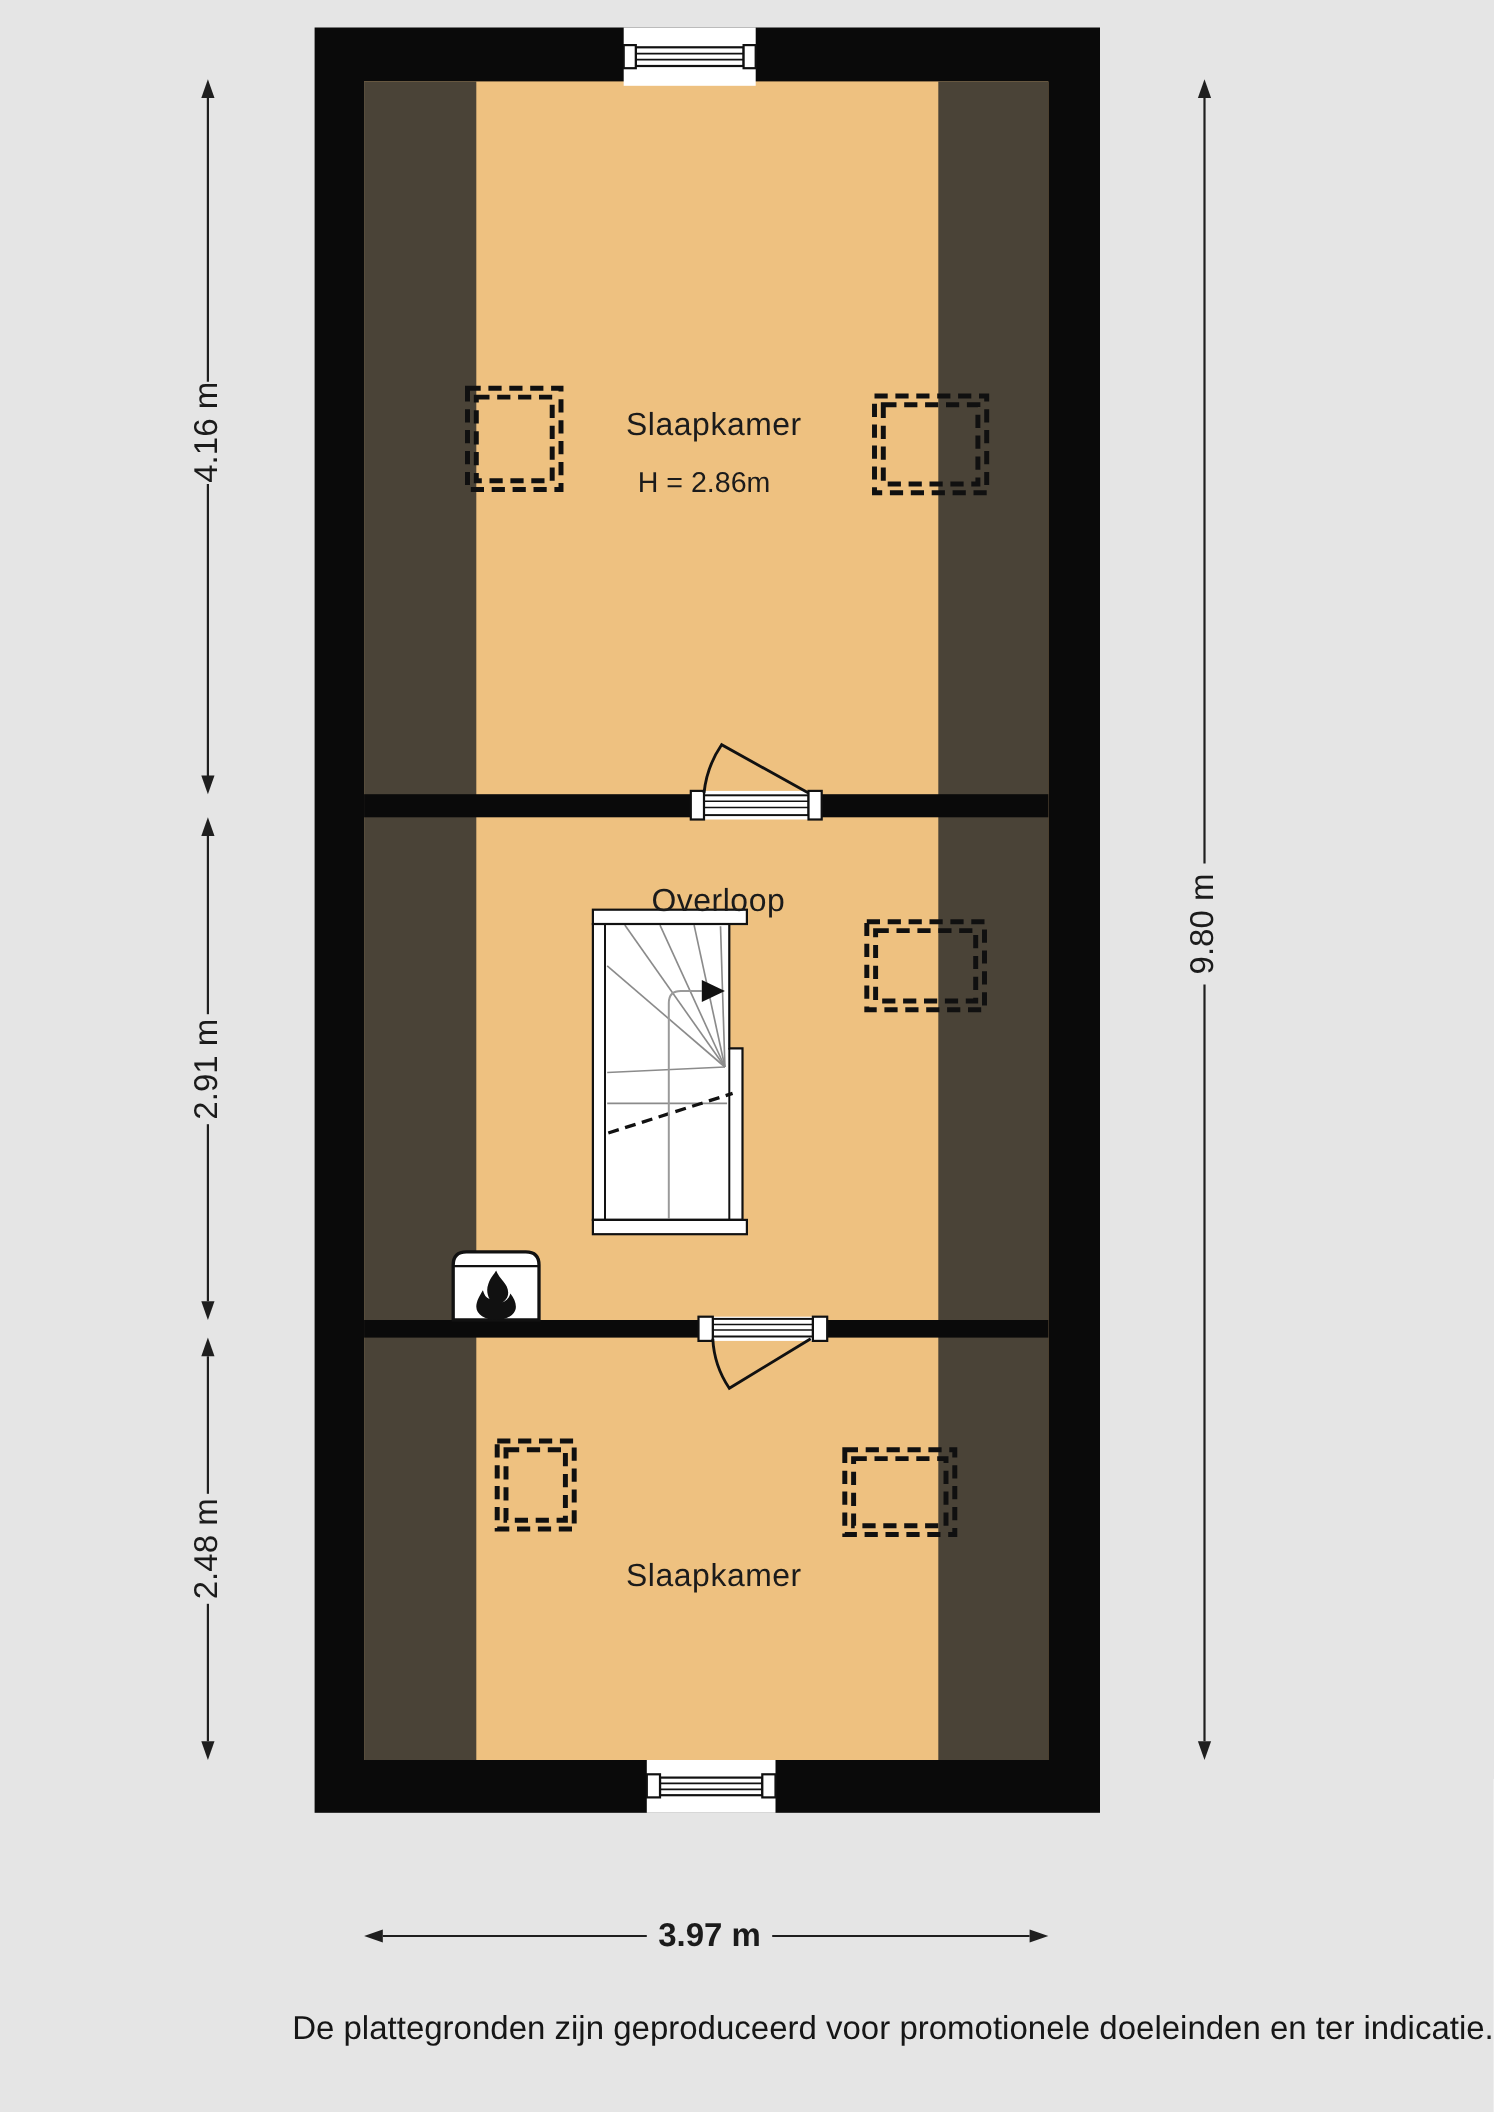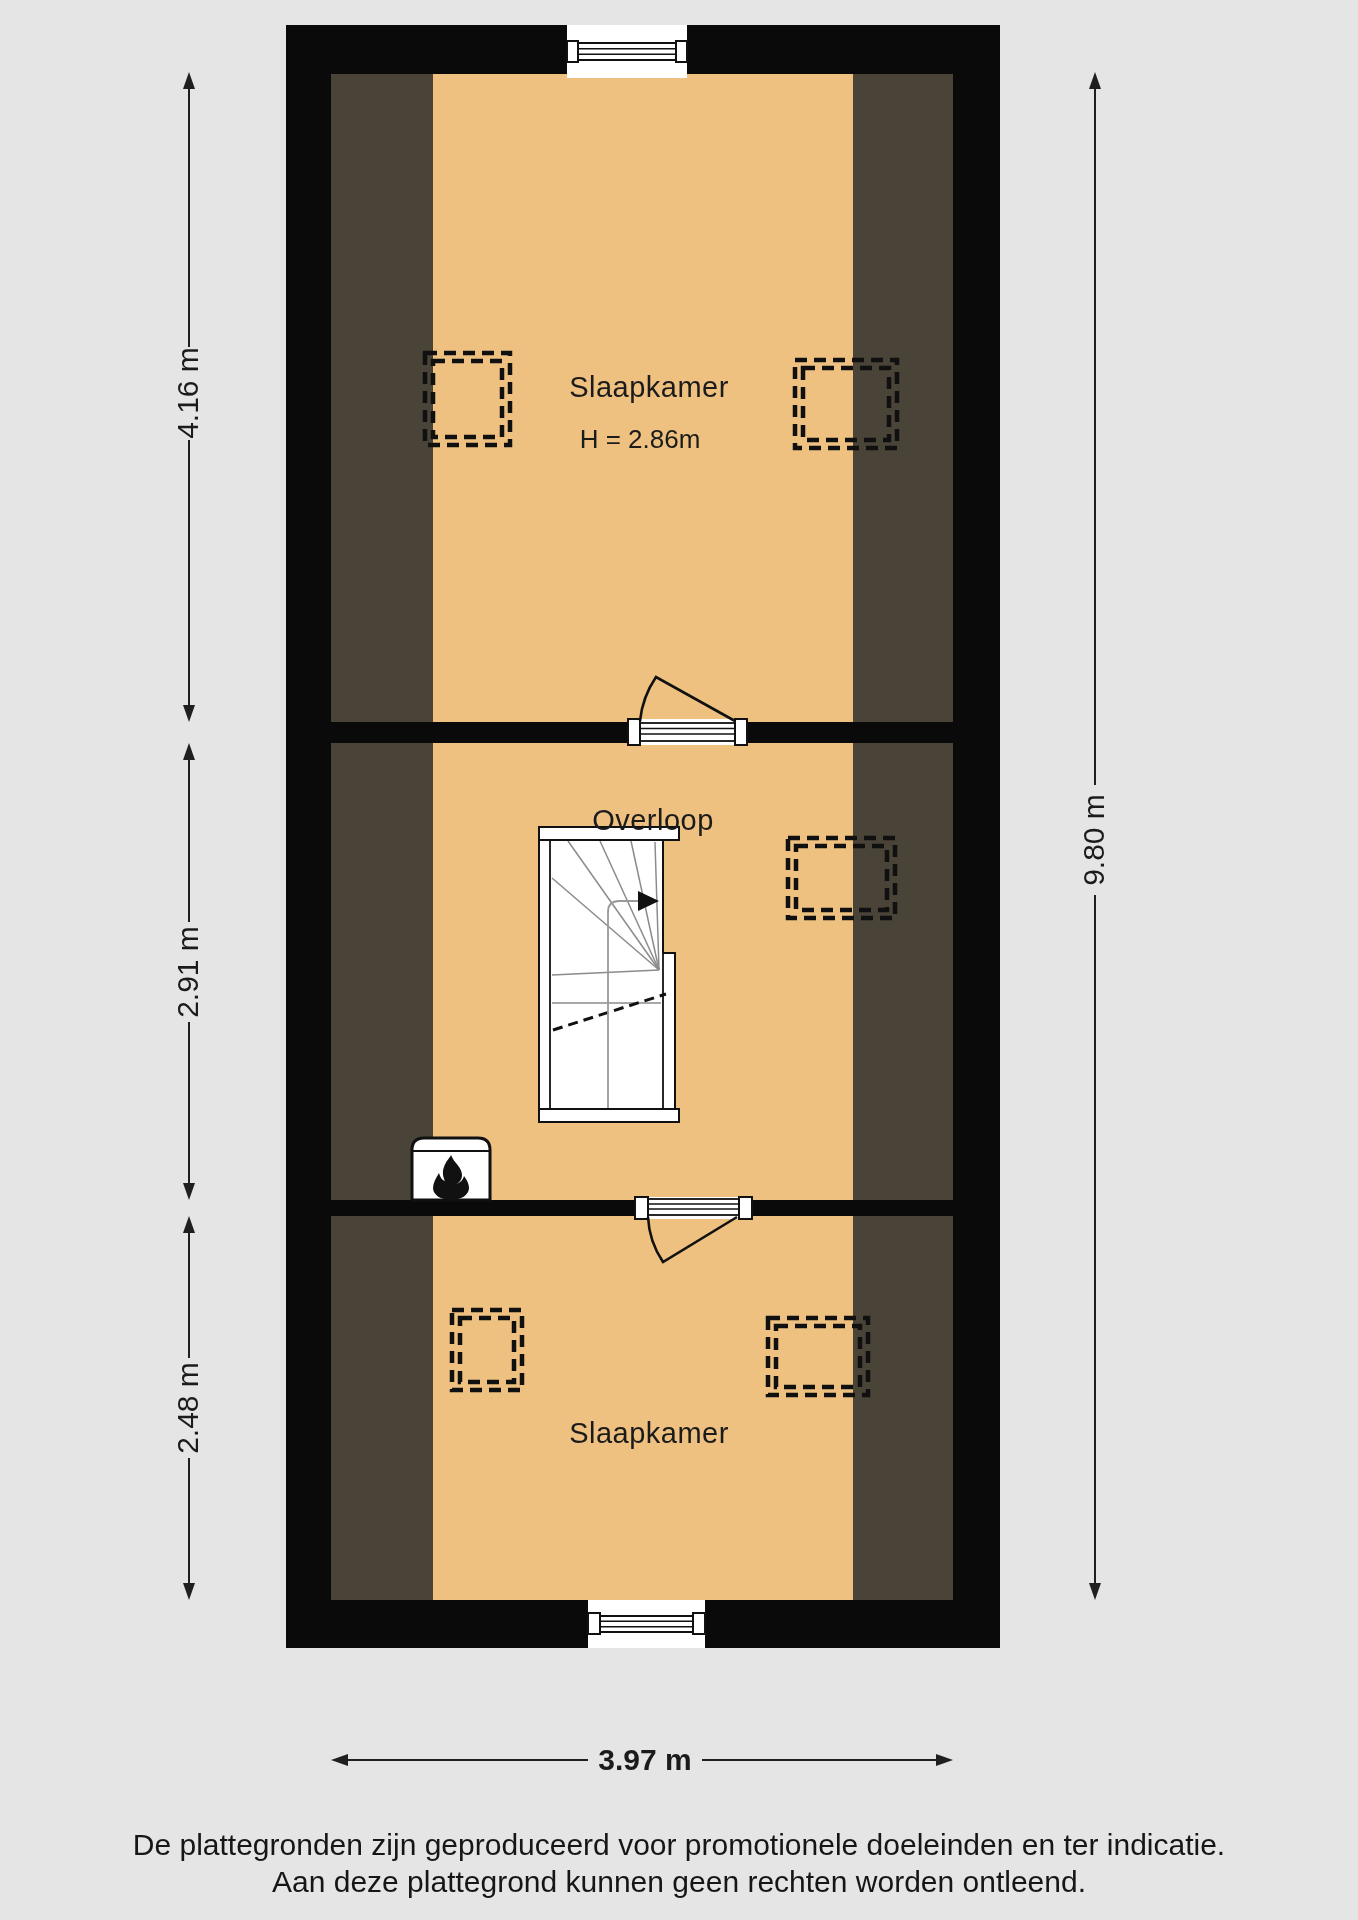--- a/index.html
+++ b/index.html
@@ -27,21 +27,21 @@
     font-size:29px;
     white-space:nowrap;
     letter-spacing:0.5px;
   }
   .lbl.small{font-size:26px;letter-spacing:0;}
   .lbl.dim{font-size:30px;letter-spacing:0;}
   .lbl.rot{transform:translate(-50%,-50%) rotate(-90deg);}
   .disclaimer{
     position:absolute;
     left:0;top:1826px;width:1358px;
-    text-align:center;
+    text-align:right;
     color:#161616;
     font-size:30px;
     line-height:37px;
   }
 </style>
 </head>
 <body>
 
 <div class="canvas">
 
@@ -198,16 +198,15 @@
   <div class="lbl" style="left:649px;top:1433px;">Slaapkamer</div>
 
   <div class="lbl dim rot" style="left:188px;top:393px;">4.16 m</div>
   <div class="lbl dim rot" style="left:188px;top:972px;">2.91 m</div>
   <div class="lbl dim rot" style="left:188px;top:1408px;">2.48 m</div>
   <div class="lbl dim rot" style="left:1094px;top:840px;">9.80 m</div>
   <div class="lbl dim" style="left:645px;top:1760px;font-weight:bold;">3.97 m</div>
 
   <div class="disclaimer">
     <div>De plattegronden zijn geproduceerd voor promotionele doeleinden en ter indicatie.</div>
-    <div>Aan deze plattegrond kunnen geen rechten worden ontleend.</div>
   </div>
 
 </div>
 
 </body></html>

